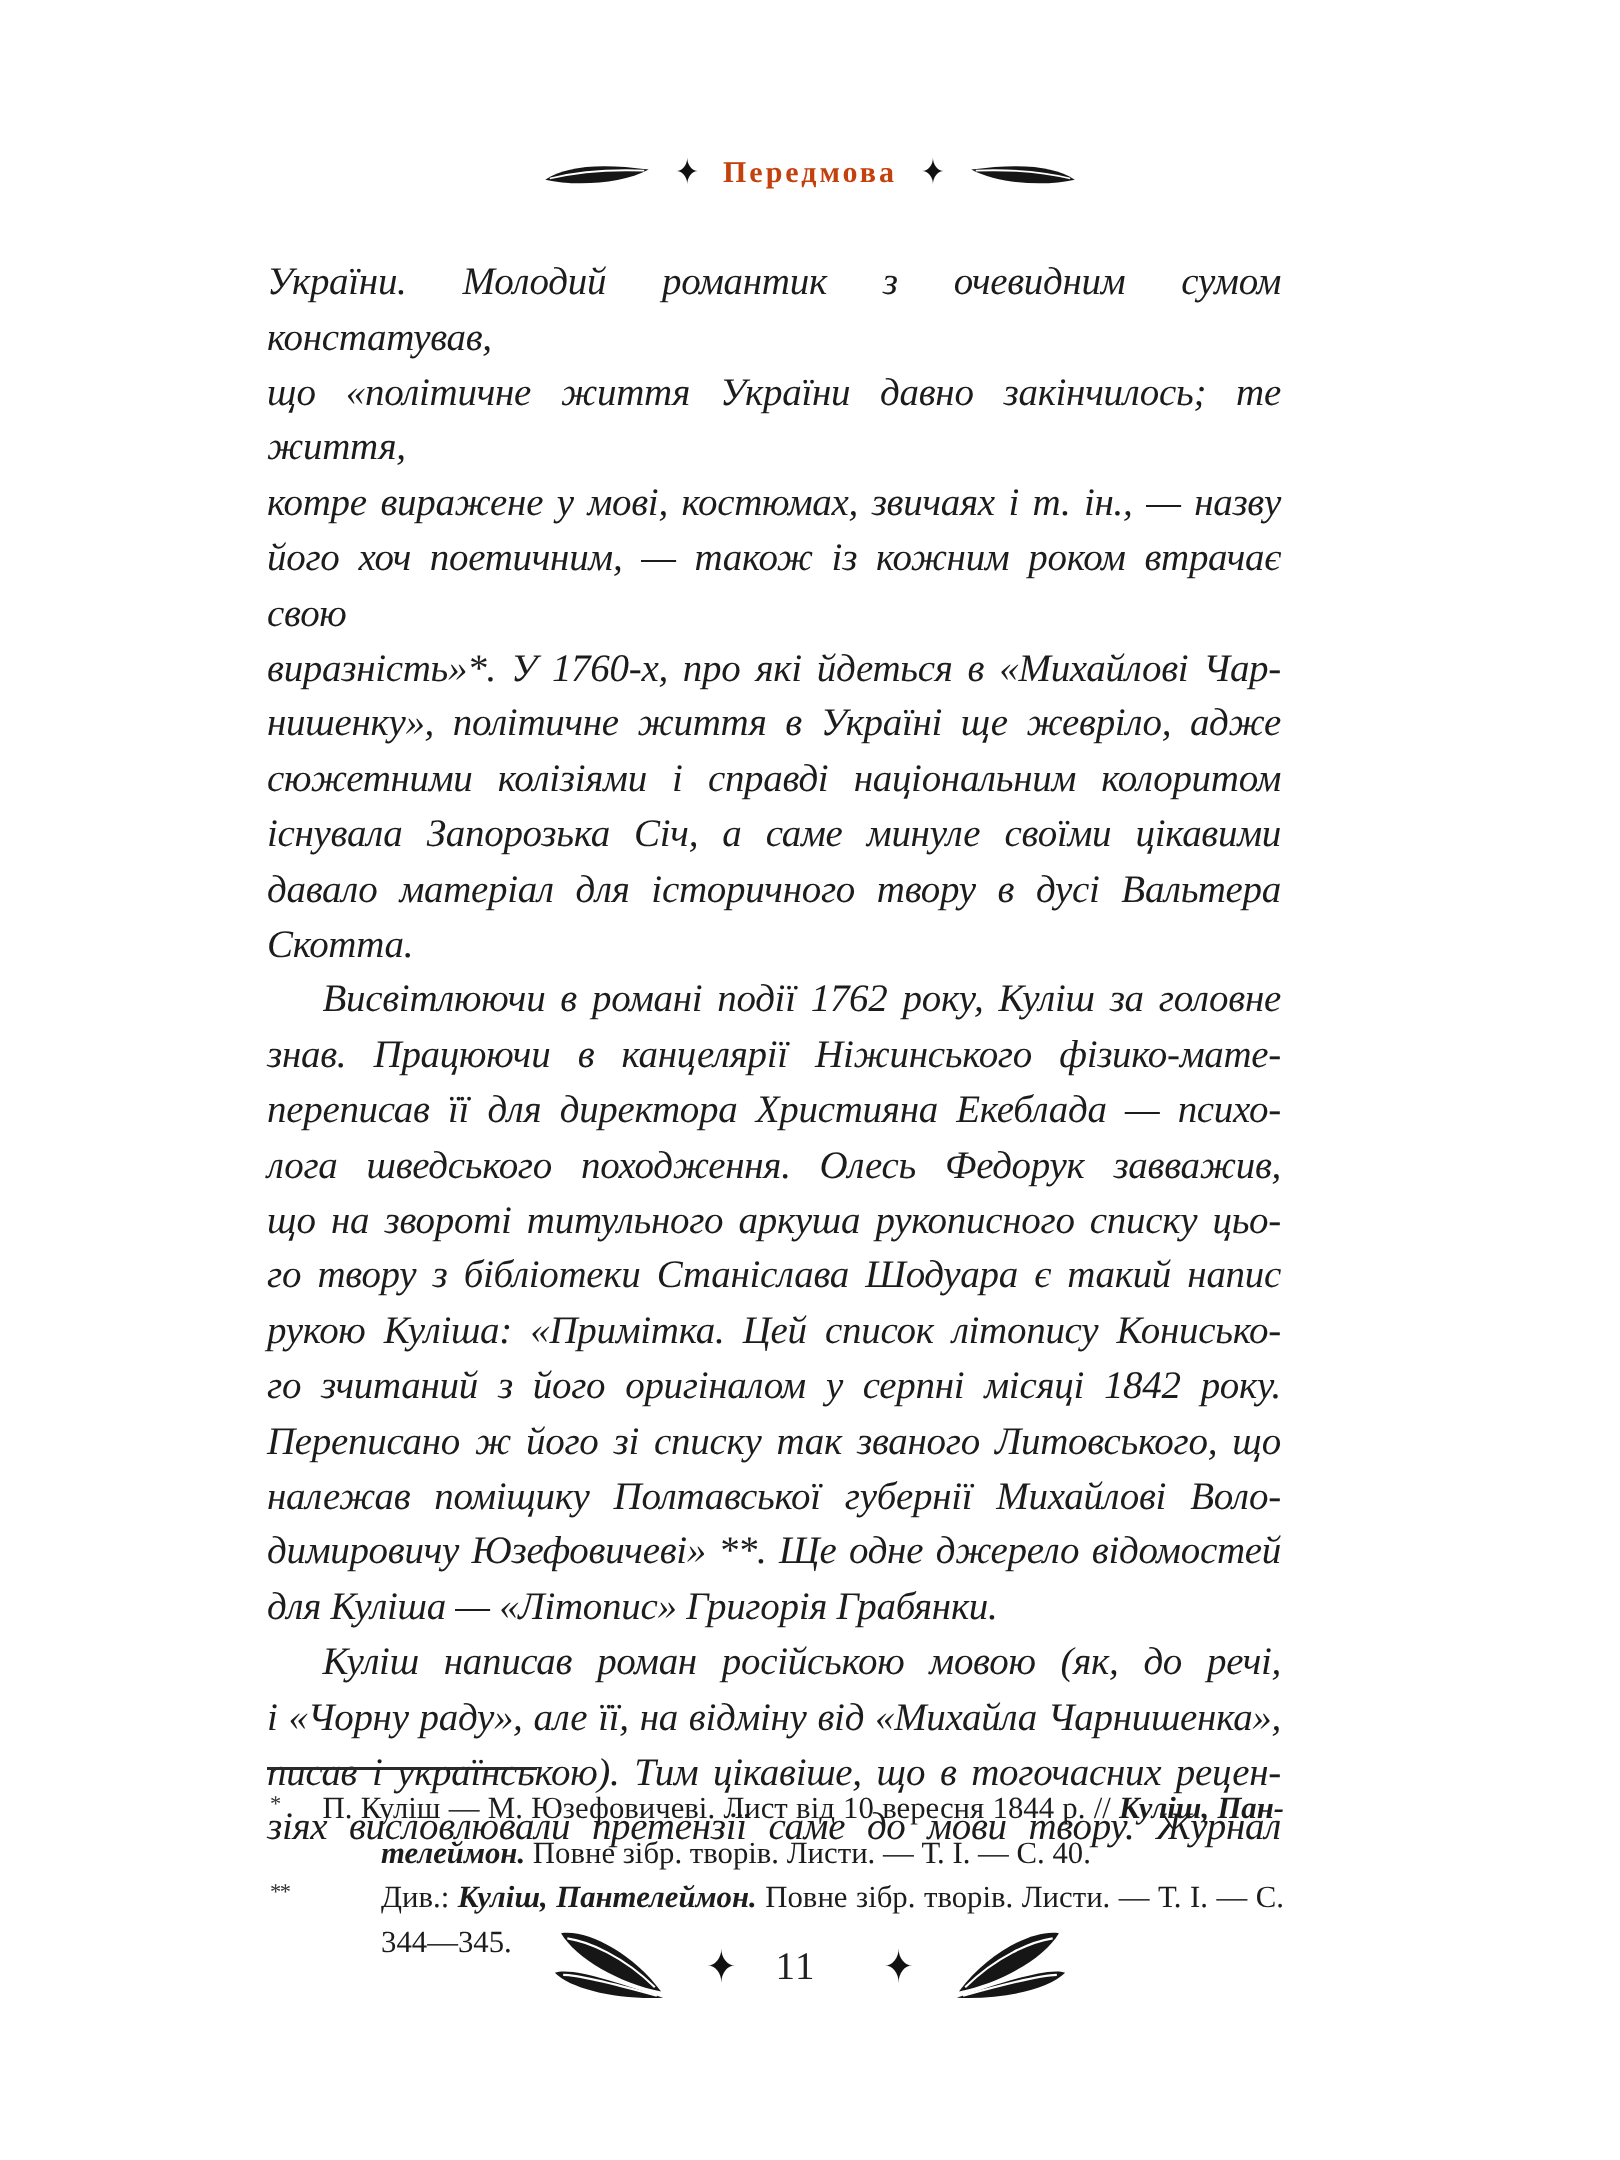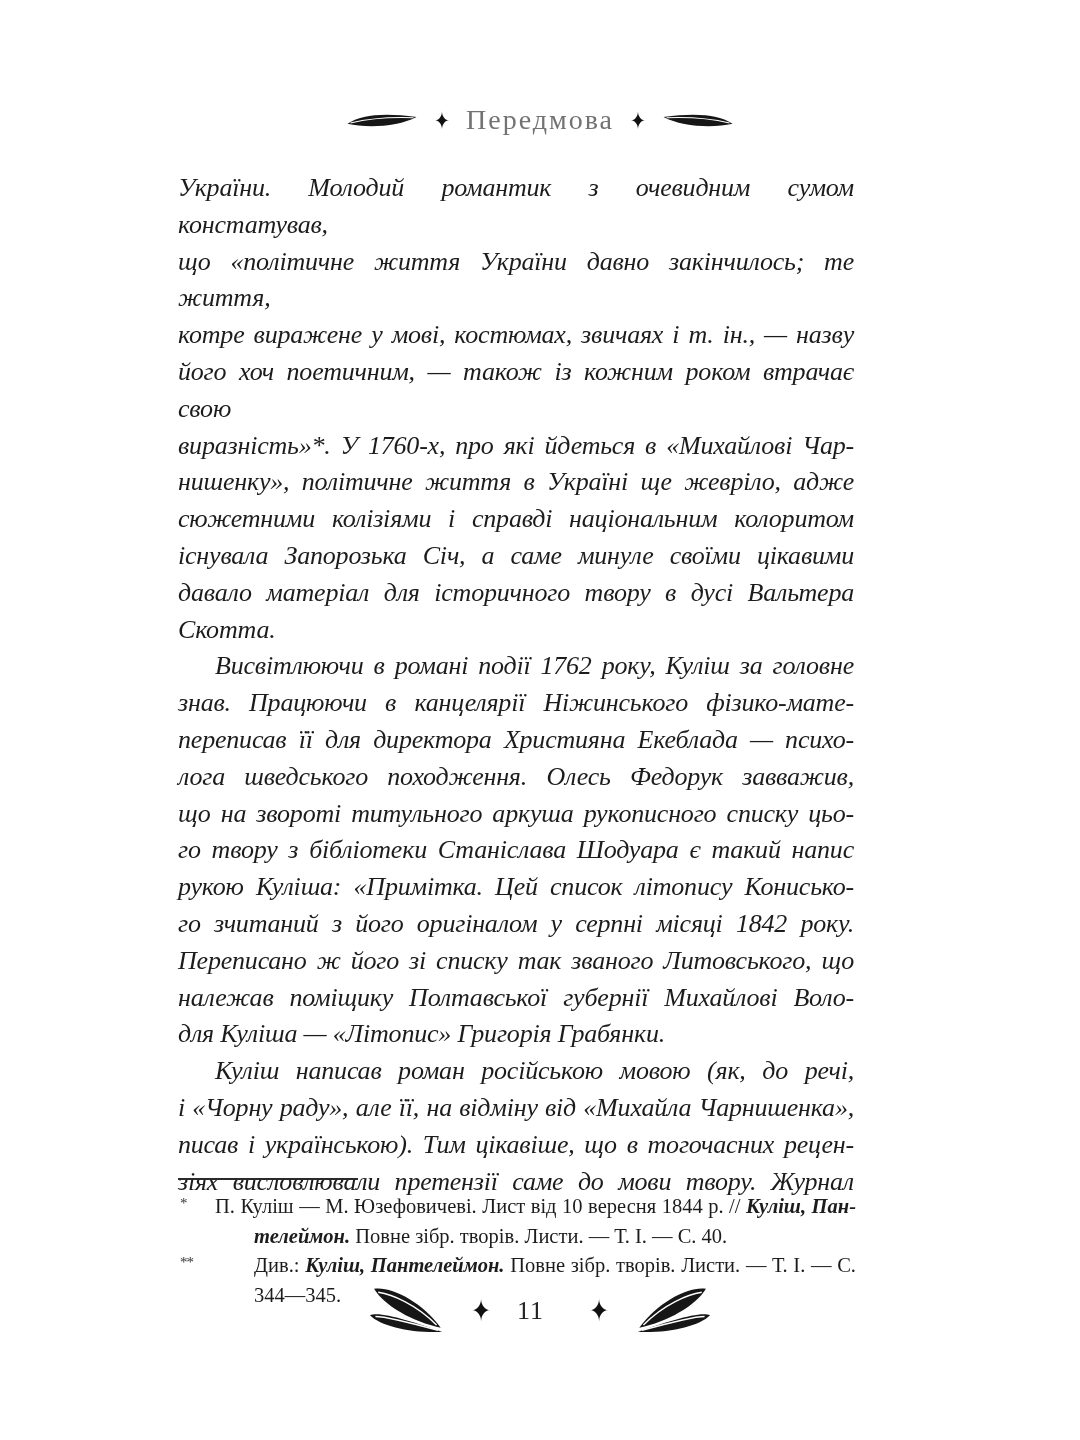--- a/index.html
+++ b/index.html
@@ -12,23 +12,24 @@
     color:#1c1c1c;
     overflow:hidden;
   }
   
   .header{
     position:absolute;top:104px;left:0;width:1080px;
     display:flex;align-items:center;justify-content:center;
     gap:16px;
   }
   .running-title{
-    font-size:28px;
+    font-size:20px;
     letter-spacing:2px;
-    color:#737373;
+    color:#c2410c;
+    font-weight:bold;
   }
   .diamond{
     font-family:"DejaVu Sans",sans-serif;
     font-size:19px;line-height:1;color:#111;
     transform:scaleY(1.25);
   }
   .leaf svg{display:block;}
   .leaf-r svg{transform:scaleX(-1);}
   
   .body-text{
@@ -116,20 +117,21 @@
         <div class="line">Висвітлюючи в романі події 1762 року, Куліш за головне</div>
         <div class="line">знав. Працюючи в канцелярії Ніжинського фізико-мате-</div>
         <div class="line">переписав її для директора Християна Екеблада — психо-</div>
         <div class="line">лога шведського походження. Олесь Федорук завважив,</div>
         <div class="line">що на звороті титульного аркуша рукописного списку цьо-</div>
         <div class="line">го твору з бібліотеки Станіслава Шодуара є такий напис</div>
         <div class="line">рукою Куліша: «Примітка. Цей список літопису Конисько-</div>
         <div class="line">го зчитаний з його оригіналом у серпні місяці 1842 року.</div>
         <div class="line">Переписано ж його зі списку так званого Литовського, що</div>
         <div class="line">належав поміщику Полтавської губернії Михайлові Воло-</div>
+        <div class="line">димировичу Юзефовичеві» **. Ще одне джерело відомостей</div>
         <div class="line last">для Куліша — «Літопис» Григорія Грабянки.</div>
       </div>
       <div class="paragraph indent">
         <div class="line">Куліш написав роман російською мовою (як, до речі,</div>
         <div class="line">і «Чорну раду», але її, на відміну від «Михайла Чарнишенка»,</div>
         <div class="line">писав і українською). Тим цікавіше, що в тогочасних рецен-</div>
         <div class="line last fill">зіях висловлювали претензії саме до мови твору. Журнал</div>
       </div>
     </div>
 

